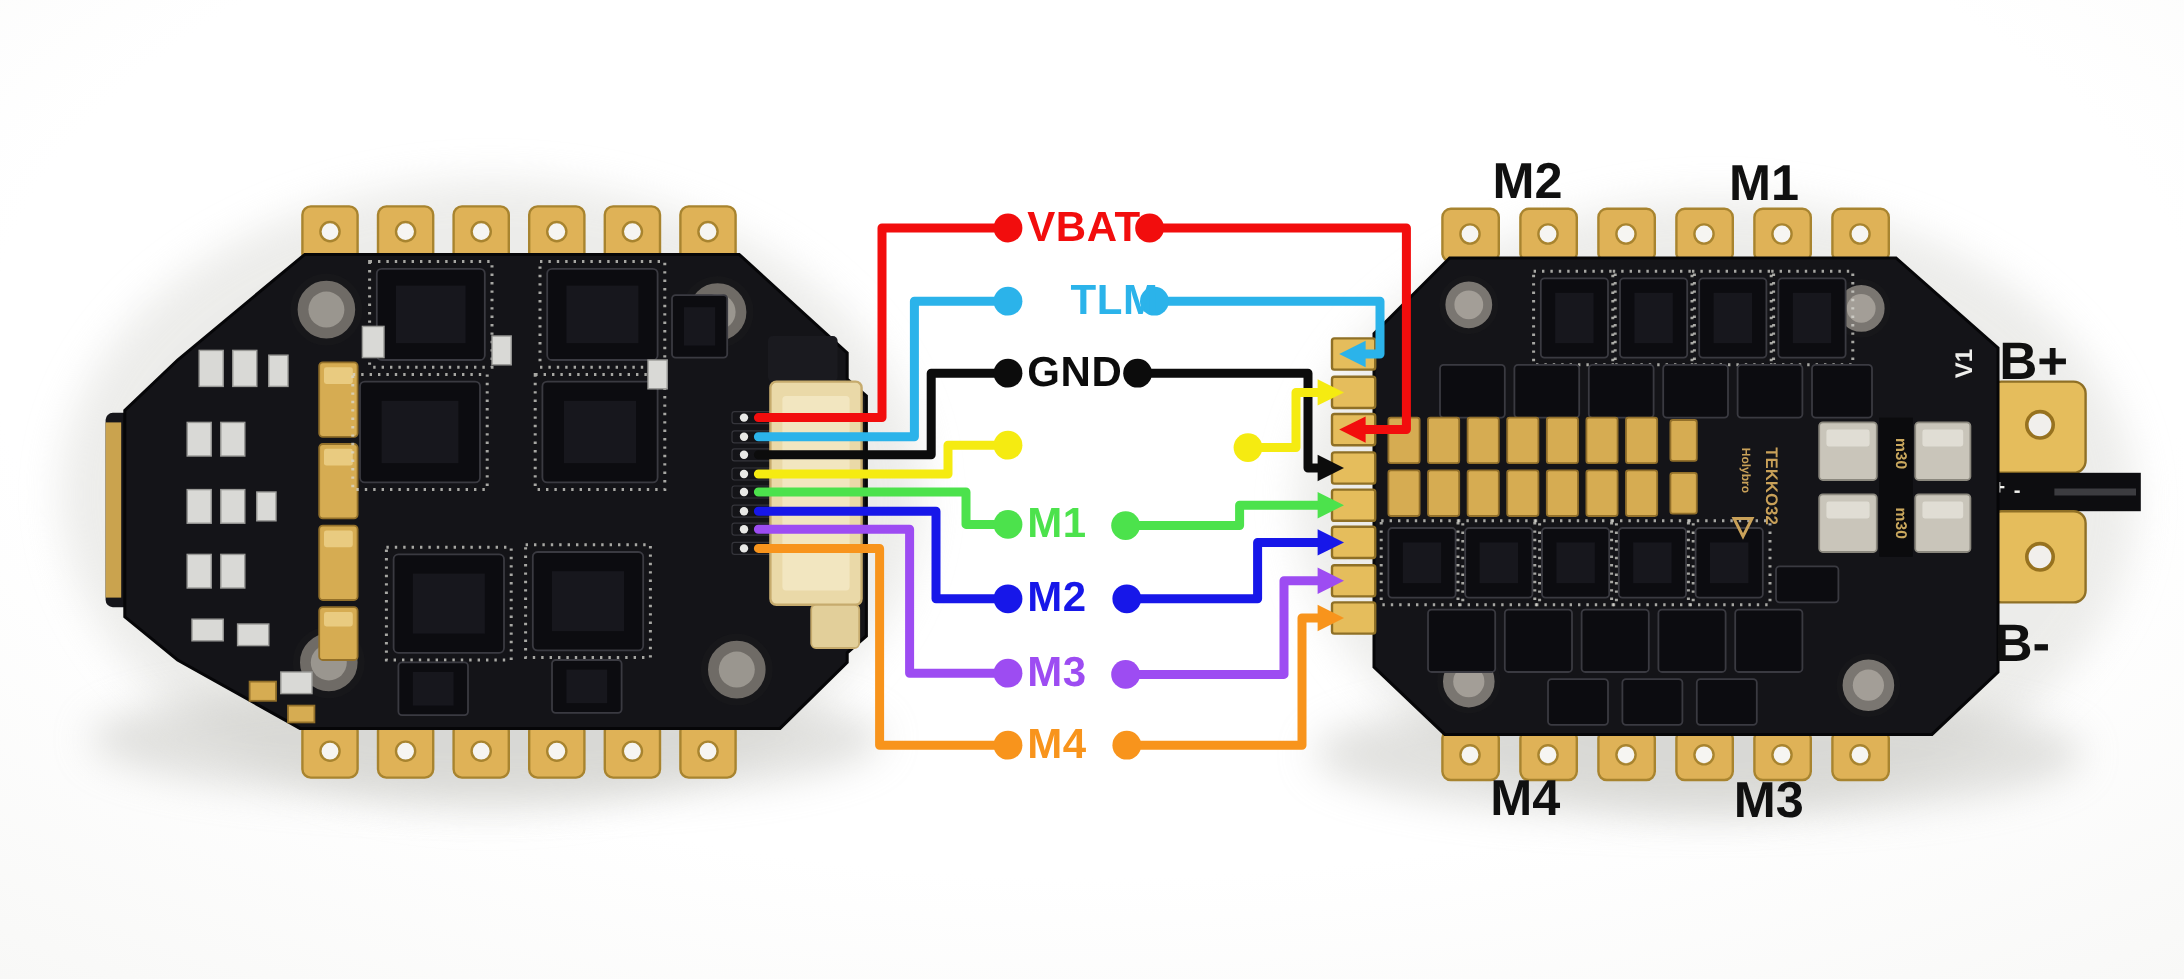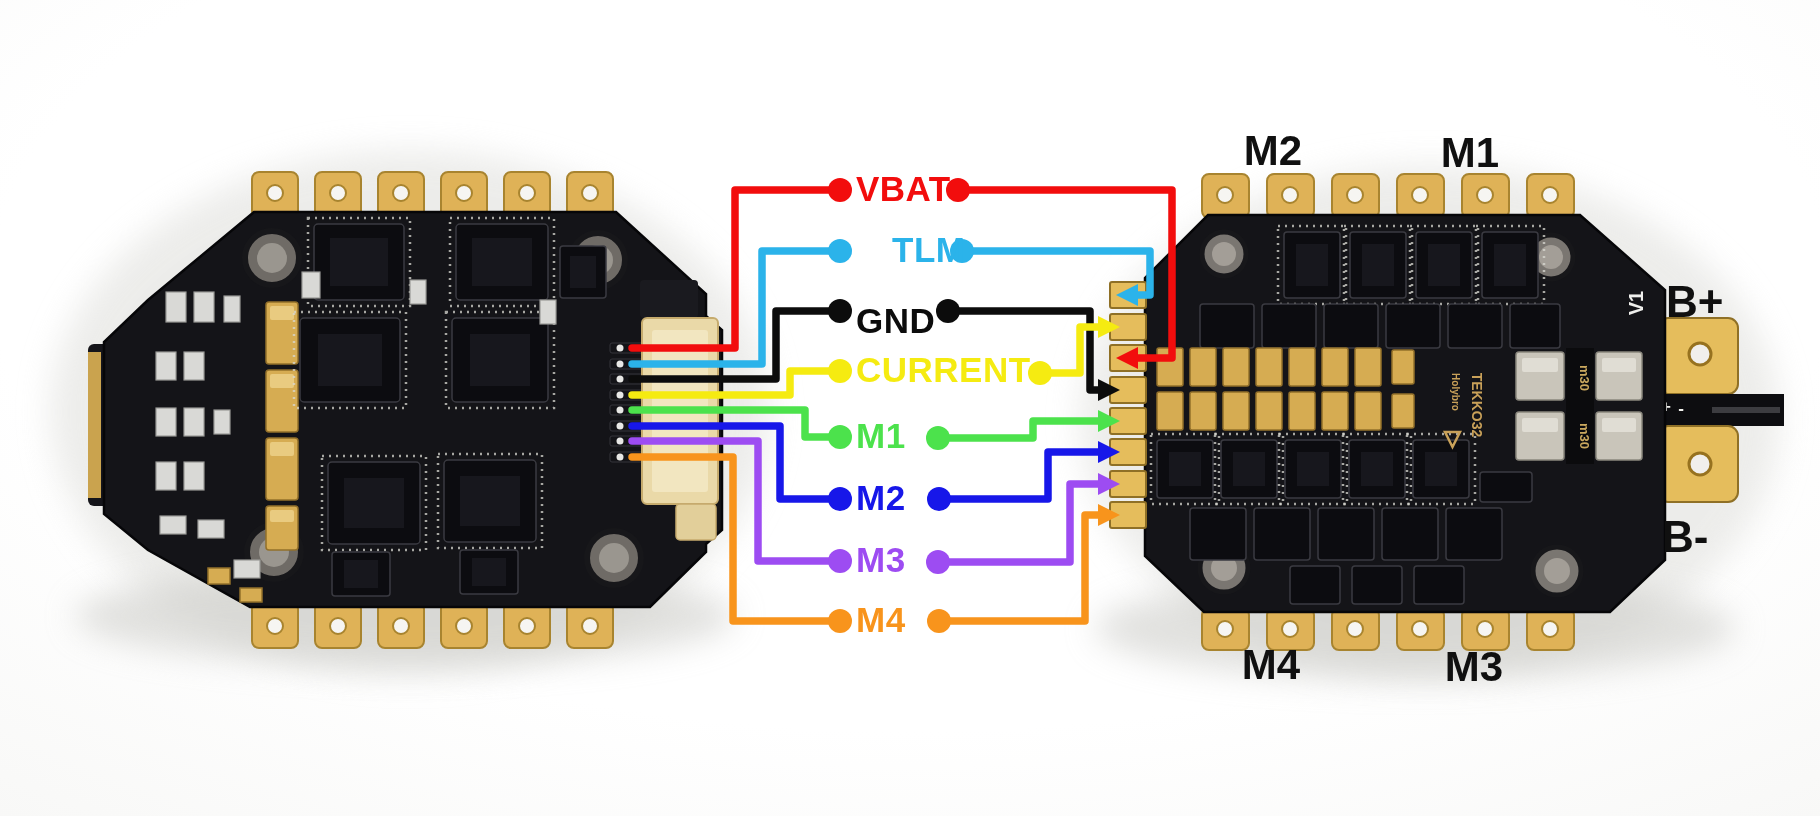--- a/index.html
+++ b/index.html
@@ -434,22 +434,21 @@
       <path class="wpath" d="M939,621 H1085 V515 H1100"></path>
       <circle class="wdot" cx="840" cy="621" r="12"></circle>
           <circle class="wdot" cx="939" cy="621" r="12"></circle>
       <path class="warrow" d="M1120,515 L1098,504 L1098,526 Z"></path>
     </g>
   </g>
 </svg>
 
 <div class="wlabel" style="left: 856px; top: 190px; color: rgb(242, 13, 13);">VBAT</div>
 <div class="wlabel" style="left: 892px; top: 251px; color: rgb(43, 179, 234);">TLM</div>
-<div class="wlabel" style="left: 856px; top: 322px; color: rgb(12, 12, 12);">GND</div>
-<div class="wlabel" style="left: 856px; top: 371px; color: rgb(245, 235, 17);">CURRENT</div>
+<div class="wlabel" style="left: 856px; top: 311px; color: rgb(12, 12, 12);">GND</div>
 <div class="wlabel" style="left: 856px; top: 437px; color: rgb(76, 226, 76);">M1</div>
 <div class="wlabel" style="left: 856px; top: 499px; color: rgb(23, 23, 233);">M2</div>
 <div class="wlabel" style="left: 856px; top: 561px; color: rgb(157, 76, 242);">M3</div>
 <div class="wlabel" style="left: 856px; top: 621px; color: rgb(248, 148, 28);">M4</div>
 
 <div class="blabel" style="left:1273px;top:151px">M2</div>
 <div class="blabel" style="left:1470px;top:153px">M1</div>
 <div class="blabel" style="left:1271px;top:665px">M4</div>
 <div class="blabel" style="left:1474px;top:667px">M3</div>
 

